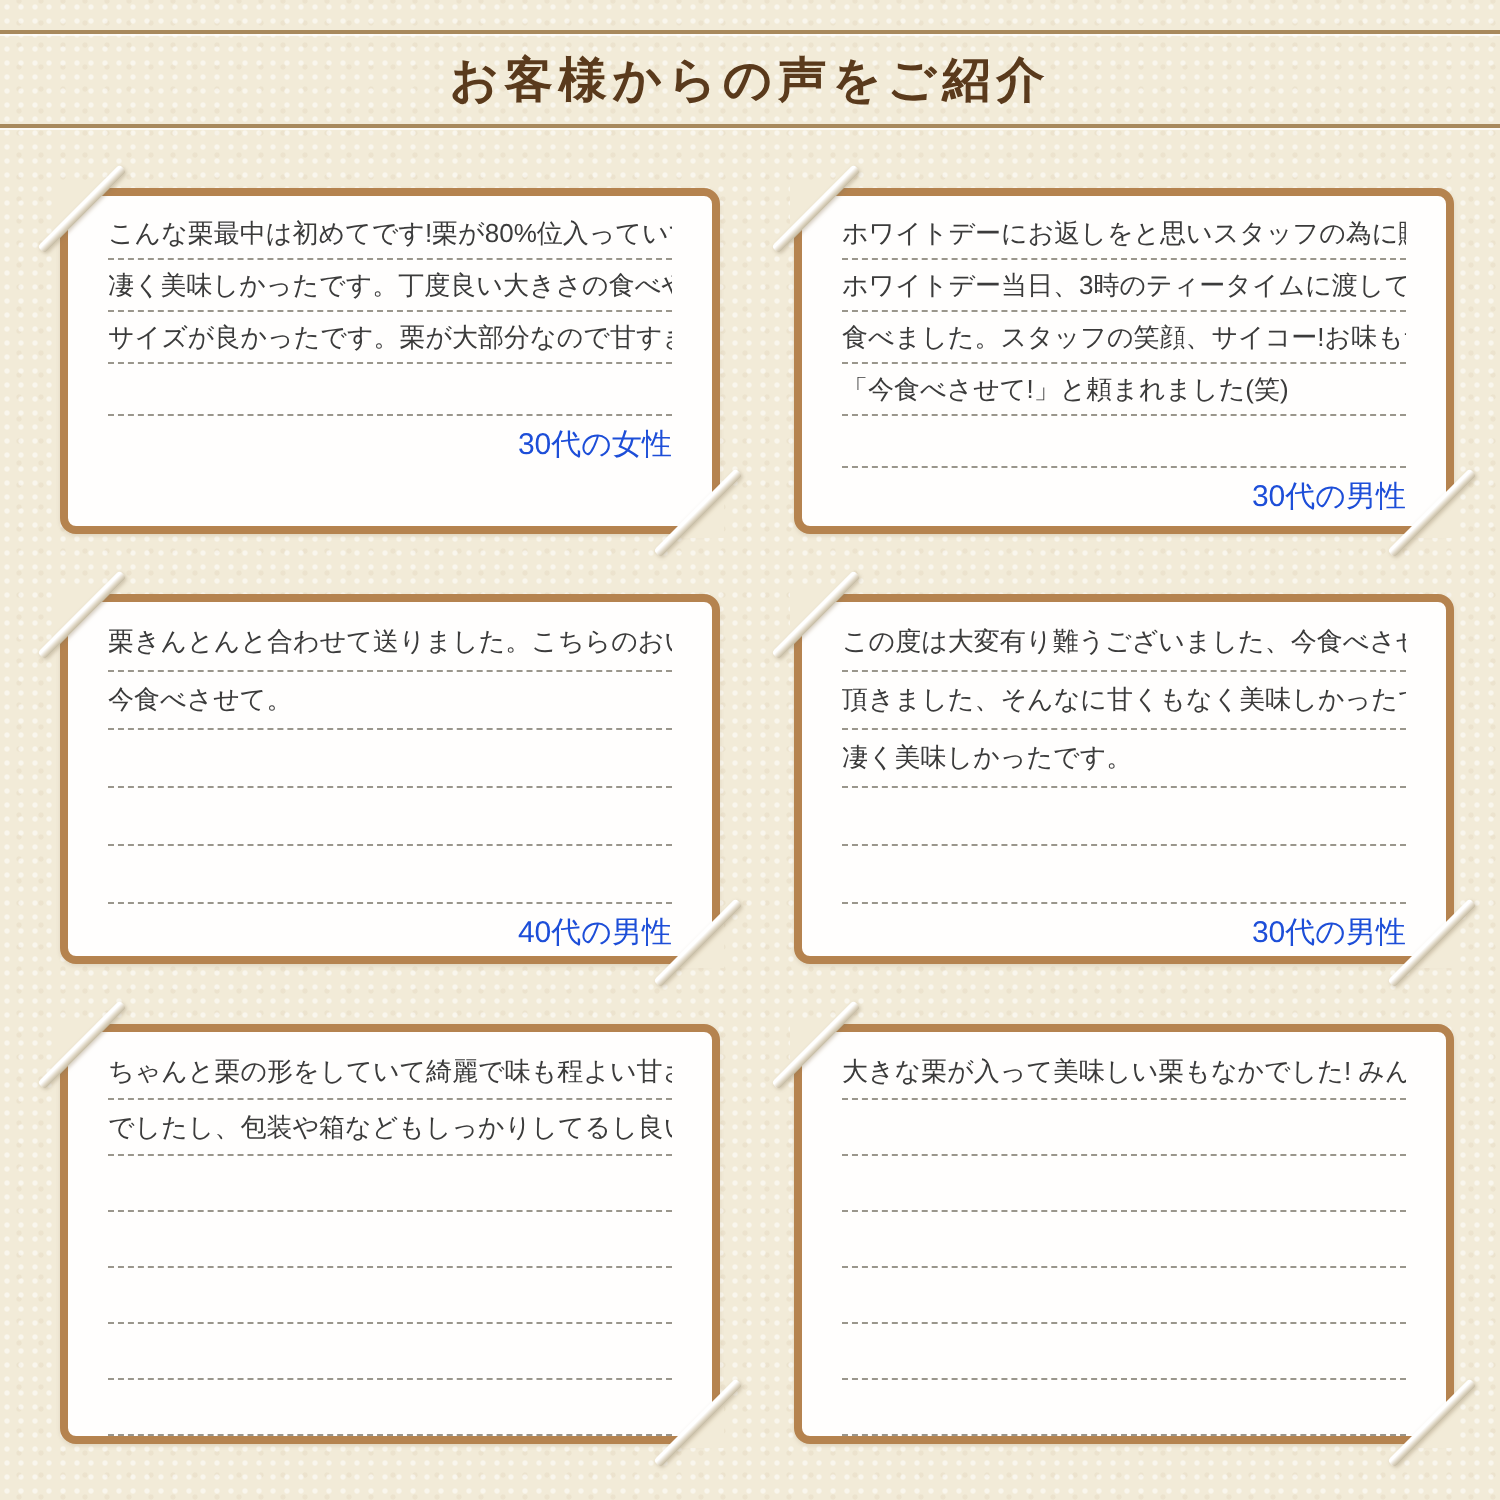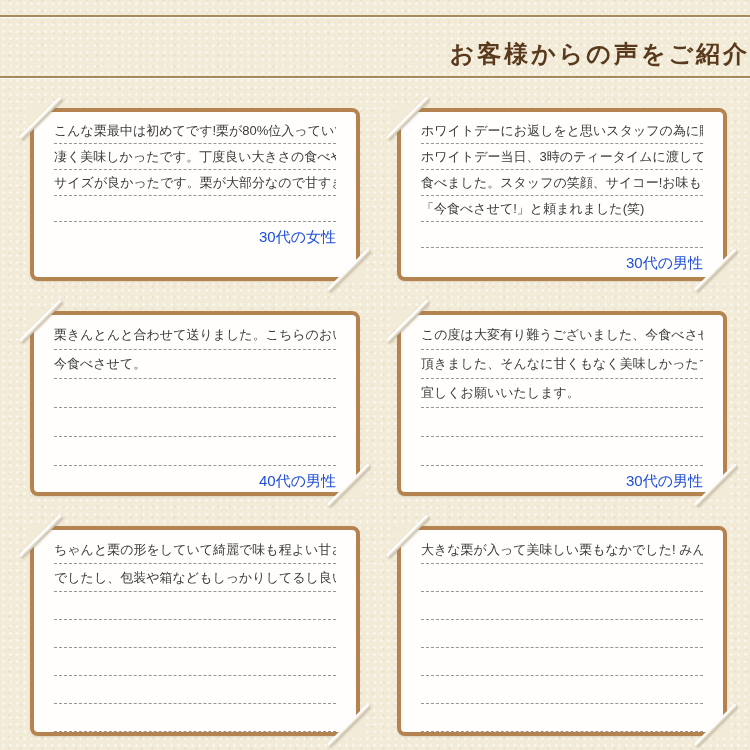--- a/index.html
+++ b/index.html
@@ -19,26 +19,26 @@
       radial-gradient(rgba(255,255,255,.55) 1px, transparent 1.6px),
       radial-gradient(rgba(190,168,128,.12) 1px, transparent 1.6px);
     background-size:7px 7px,11px 11px;
     background-position:0 0,4px 6px;
     overflow:hidden;
   }
   
   .header{margin-top:15px;}
   .hrule{height:2px;background:var(--rule-color);box-shadow:0 1px 0 rgba(255,255,255,.75);}
   .page-title{
-    text-align:right;
+    text-align:center;
     font-size:24px;
     font-weight:bold;
     letter-spacing:3px;
     color:var(--title-color);
-    padding:21px 0 6px;
+    padding:7px 0 6px;
   }
   
   .grid{
     margin-top:30px;
     padding:0 23px 0 30px;
     display:grid;
     grid-template-columns:330px 330px;
     grid-template-rows:173px 185px 210px;
     column-gap:37px;
     row-gap:30px;
@@ -140,21 +140,21 @@
     <div class="fold fold-tl"></div>
     <div class="fold fold-br"></div>
     <div class="slash slash-tl"></div>
     <div class="slash slash-br"></div>
   </div>
     <div class="card r2">
     <div class="card-box"></div>
     <div class="card-inner">
         <div class="line">この度は大変有り難うございました、今食べさせて</div>
         <div class="line">頂きました、そんなに甘くもなく美味しかったです、また</div>
-        <div class="line">宜しくお願いいたします。</div>
+        <div class="line">凄く美味しかったです。</div>
         <div class="line"></div>
         <div class="line"></div>
         <div class="signature">30代の男性</div>
       </div>
     <div class="fold fold-tl"></div>
     <div class="fold fold-br"></div>
     <div class="slash slash-tl"></div>
     <div class="slash slash-br"></div>
   </div>
     <div class="card r3">

